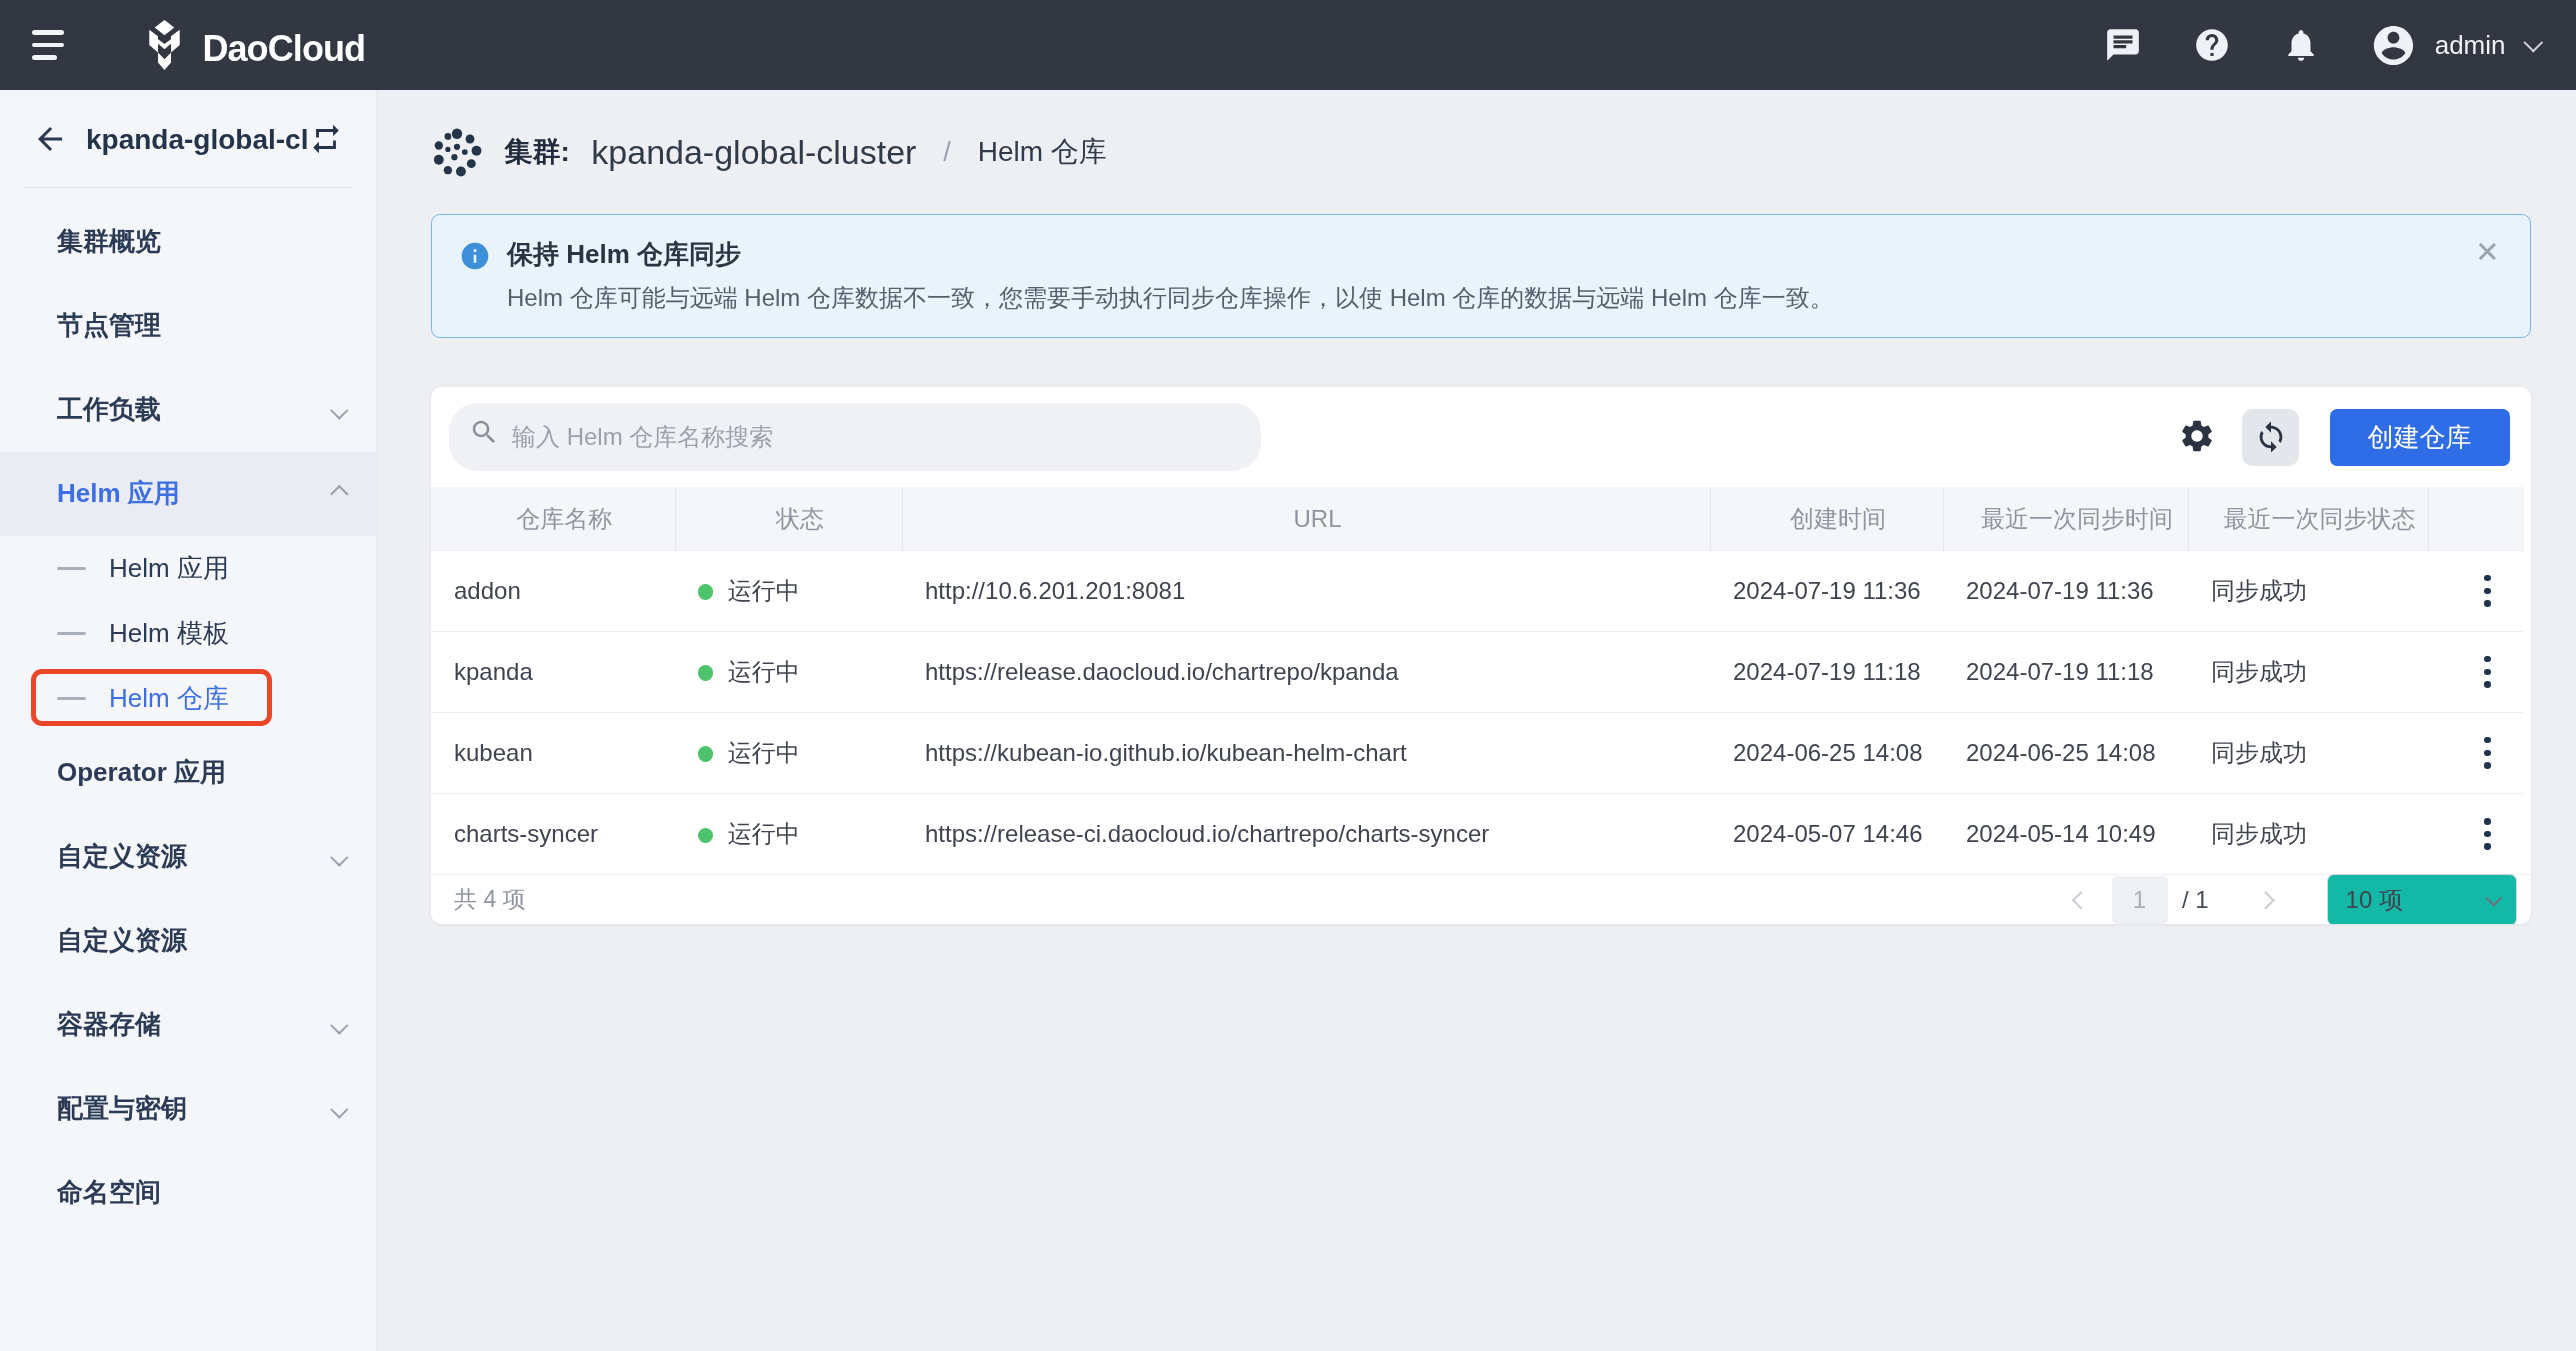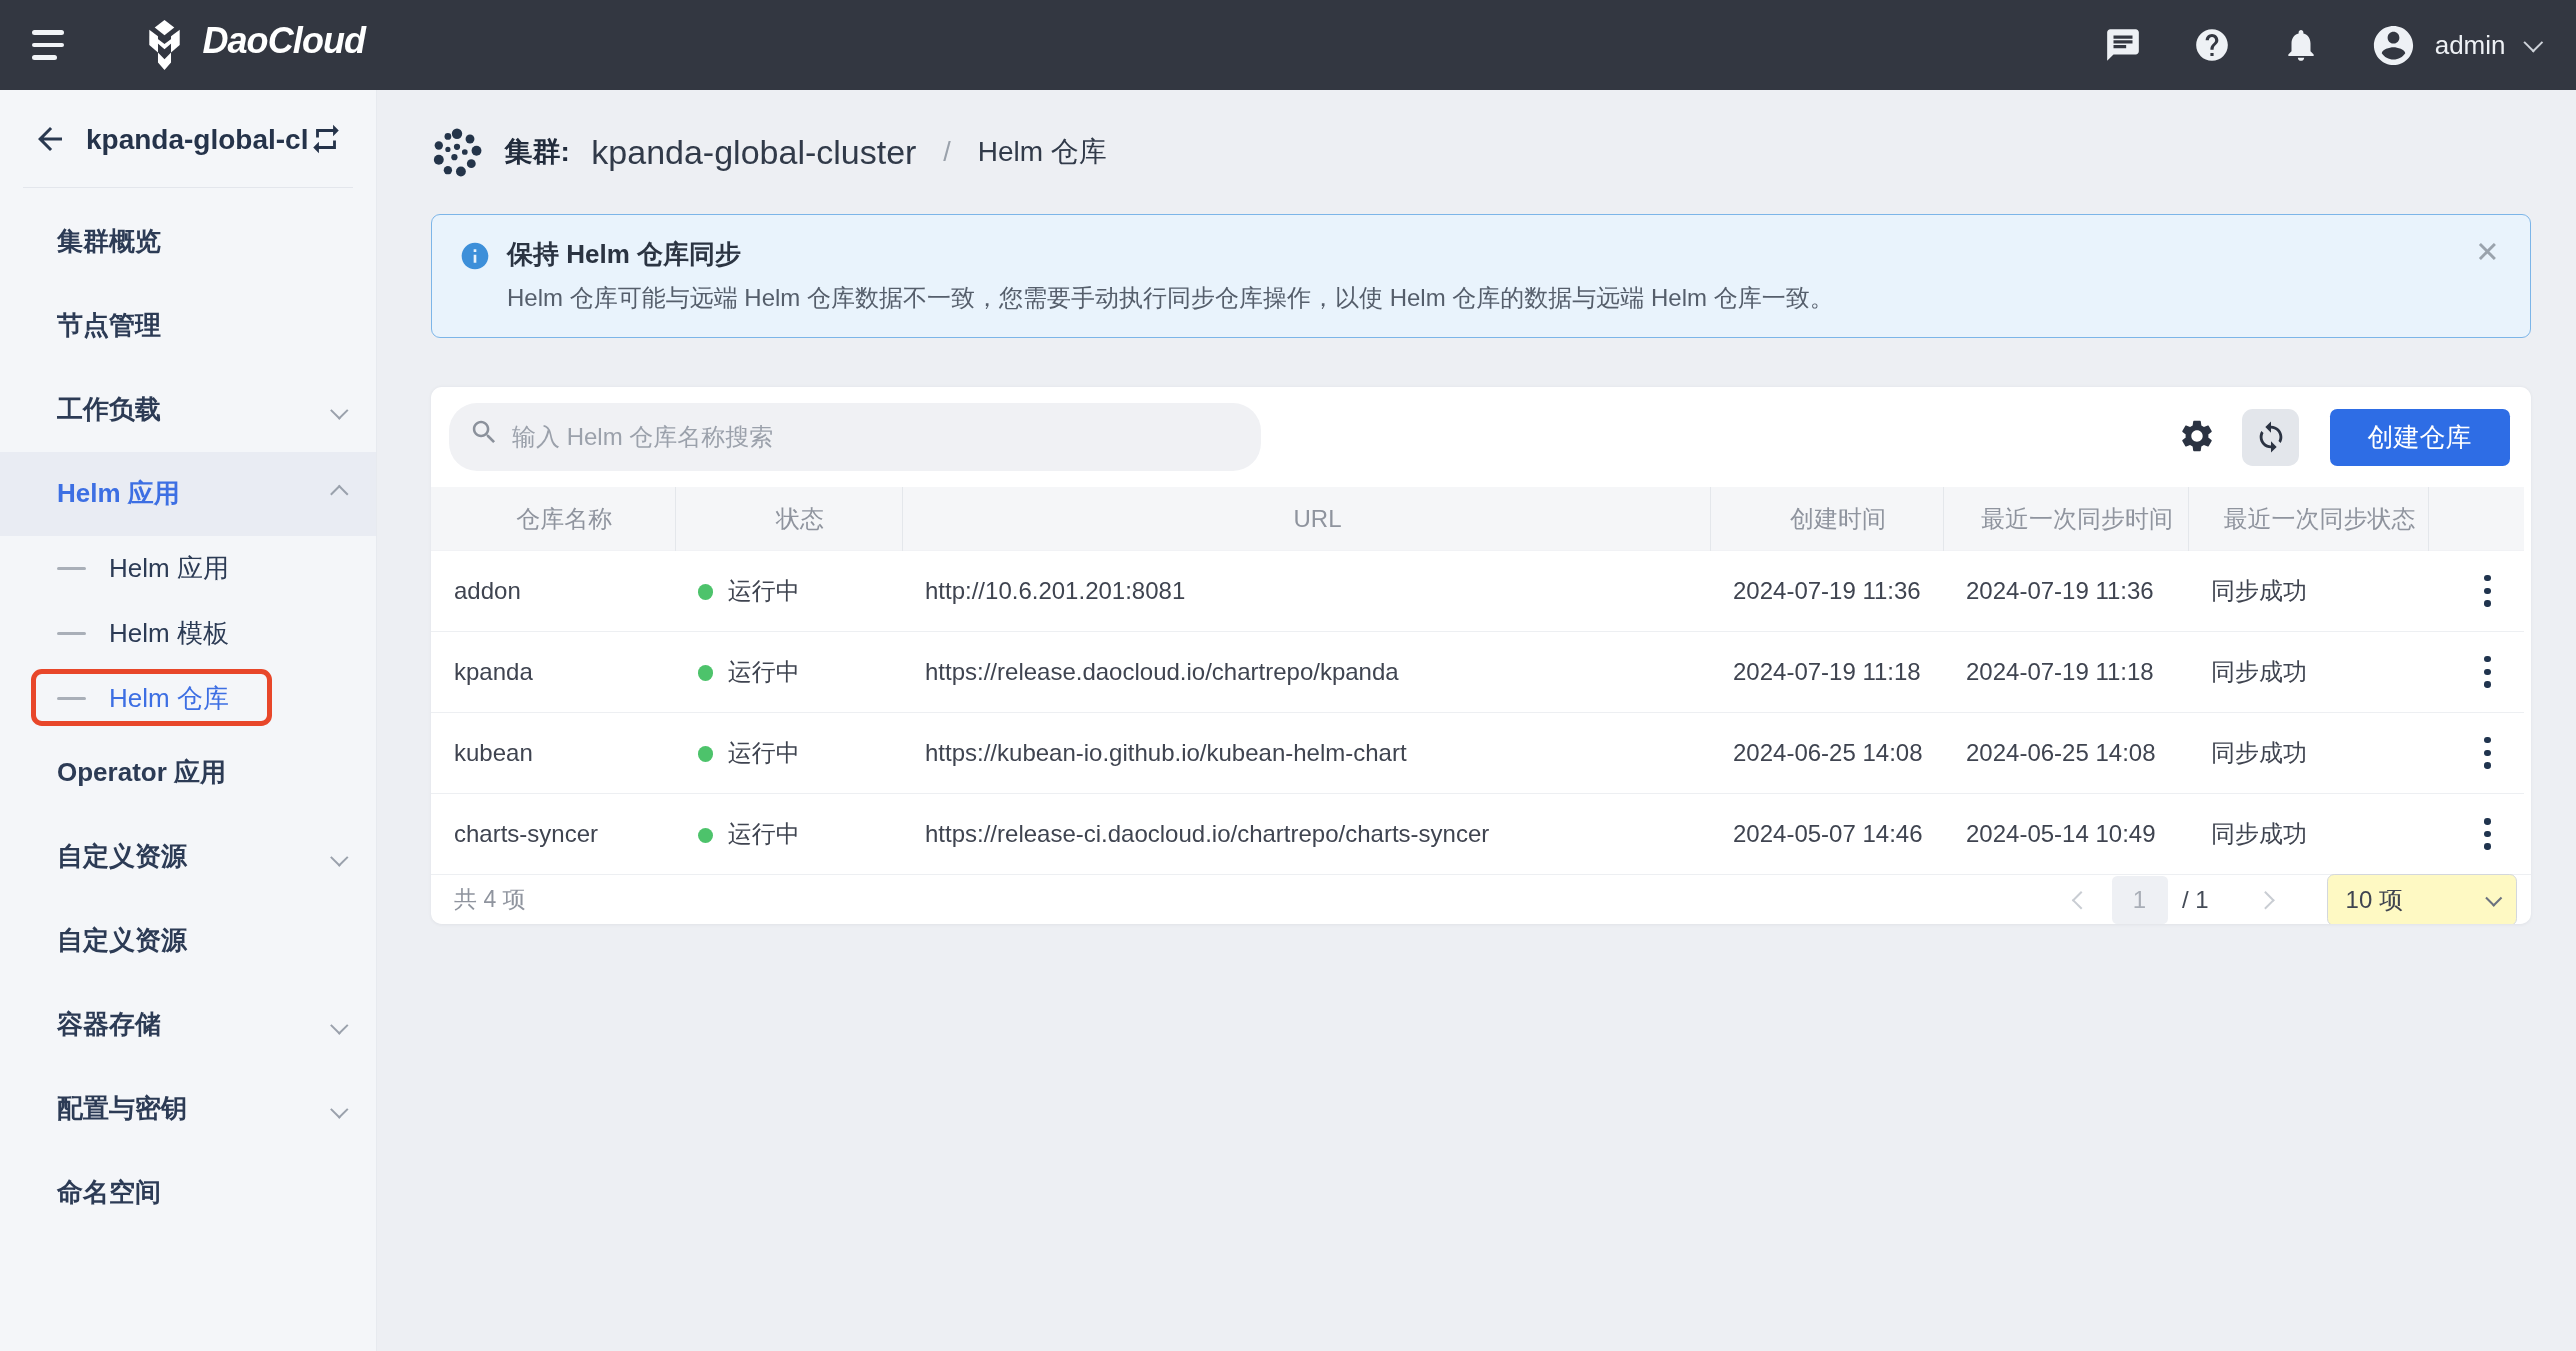--- a/index.html
+++ b/index.html
@@ -6,21 +6,21 @@
   html,body { width:2576px; height:1352px; overflow:hidden; }
   body { font-family:"Liberation Sans","DejaVu Sans",sans-serif; background:#edeff3; color:#323a49; }
 
   
   .topbar { height:90px; background:#333741; display:flex; align-items:center; padding:0 39px 0 32px; position:relative; z-index:5; }
   .hamburger { width:39px; height:36px; display:flex; flex-direction:column; justify-content:center; gap:8px; cursor:pointer; background:none; border:none; }
   .hamburger span { display:block; height:4.5px; border-radius:2.7px; background:#f2f4f7; }
   .hamburger span:nth-child(1){ width:32px; }
   .hamburger span:nth-child(2){ width:32px; }
   .hamburger span:nth-child(3){ width:25px; }
-  .brand { display:flex; align-items:flex-start; gap:14.4px; margin-left:70px;font-style:italic; }
+  .brand { display:flex; align-items:flex-end; gap:14.4px; margin-left:70px; }
   .brand svg { width:47px; height:50px; }
   .brand-name { color:#fff; font-size:36px; font-weight:bold; letter-spacing:-0.9px; }
   .topbar-right { margin-left:auto; display:flex; align-items:center; gap:48px; }
   .tb-icon { width:41px; height:41px; background:none; border:none; cursor:pointer; display:flex; align-items:center; justify-content:center; }
   .tb-icon svg { width:38px; height:38px; fill:#eef1f5; }
   .user { display:flex; align-items:center; gap:18px; cursor:pointer; }
   .user svg.avatar { width:47px; height:47px; fill:#eef1f5; }
   .user-name { color:#eef1f5; font-size:26px; }
   .chev-dn-sm { width:13.5px; height:13.5px; border-right:2.7px solid #cfd3da; border-bottom:2.7px solid #cfd3da; transform:rotate(45deg) translateY(-3.6px); }
 
@@ -87,21 +87,21 @@
   .tfoot { height:50px; display:flex; align-items:center; padding:0 14.4px 0 23px; border-top:0.9px solid #edeff2; }
   .total { font-size:23px; color:#8f949e; }
   .pager { margin-left:auto; display:flex; align-items:center; }
   .pg-chev { background:none; border:none; cursor:pointer; width:36px; height:36px; position:relative; }
   .pg-chev i { display:block; width:12.6px; height:12.6px; border-right:2.7px solid #c9cdd3; border-bottom:2.7px solid #c9cdd3; margin:0 auto; }
   .pg-chev.prev i { transform:rotate(135deg); }
   .pg-chev.next i { transform:rotate(-45deg); }
   .page-box { width:56px; height:48px; background:#eef0f4; border-radius:5.4px; color:#a9aeb7; font-size:24px; display:flex; align-items:center; justify-content:center; margin:0 14.4px 0 12.6px; cursor:text; }
   .page-of { font-size:24px; color:#444b57; margin-right:39px; }
   .pg-chev.next { margin-right:43px; }
-  .size-select { width:190px; height:52px; border:1.8px solid #d3d7dd; border-radius:7.2px; display:flex; align-items:center; padding:0 18px; cursor:pointer; background:#fef9c3; }
+  .size-select { width:190px; height:52px; border:1.8px solid #d3d7dd; border-radius:7.2px; display:flex; align-items:center; padding:0 18px; cursor:pointer; background:#14b8a6; }
   .size-select span { font-size:24px; color:#3f4450; }
   .size-select i { margin-left:auto; width:11.7px; height:11.7px; border-right:2.7px solid #6b7280; border-bottom:2.7px solid #6b7280; transform:rotate(45deg) translateY(-2.7px); }
 </style>
 </head>
 <body>
 
 <header class="topbar">
   <button class="hamburger">
       <span></span>
       <span></span>

